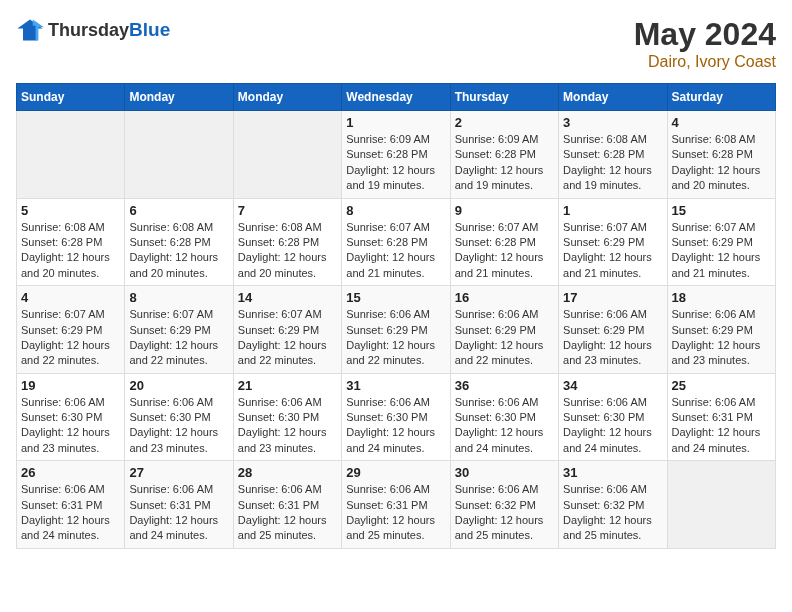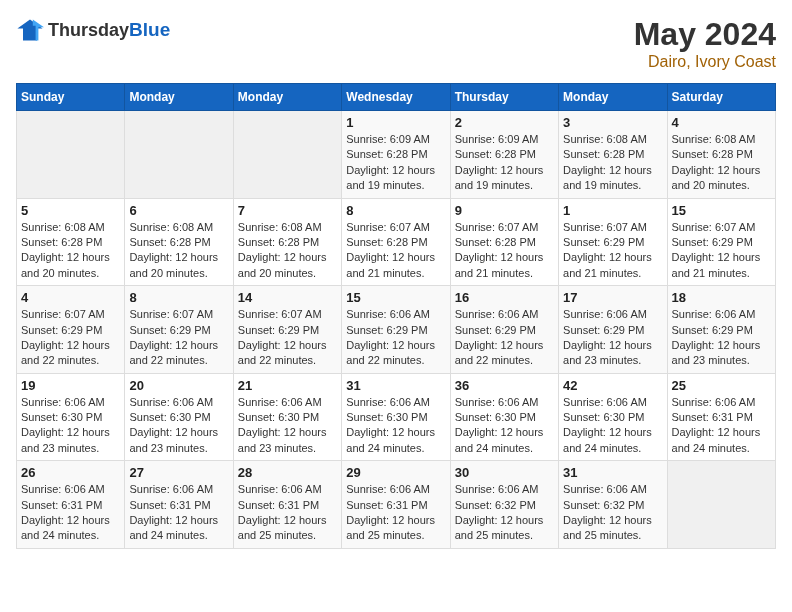--- a/index.html
+++ b/index.html
@@ -220,21 +220,21 @@
         </td>
         <td>
           <div class="day-number">31</div>
           <div class="day-info">Sunrise: 6:06 AM<br>Sunset: 6:30 PM<br>Daylight: 12 hours and 24 minutes.</div>
         </td>
         <td>
           <div class="day-number">36</div>
           <div class="day-info">Sunrise: 6:06 AM<br>Sunset: 6:30 PM<br>Daylight: 12 hours and 24 minutes.</div>
         </td>
         <td>
-          <div class="day-number">42</div>
+          <div class="day-number">34</div>
           <div class="day-info">Sunrise: 6:06 AM<br>Sunset: 6:30 PM<br>Daylight: 12 hours and 24 minutes.</div>
         </td>
         <td>
           <div class="day-number">25</div>
           <div class="day-info">Sunrise: 6:06 AM<br>Sunset: 6:31 PM<br>Daylight: 12 hours and 24 minutes.</div>
         </td>
       </tr>
       <tr>
         <td>
           <div class="day-number">26</div>

